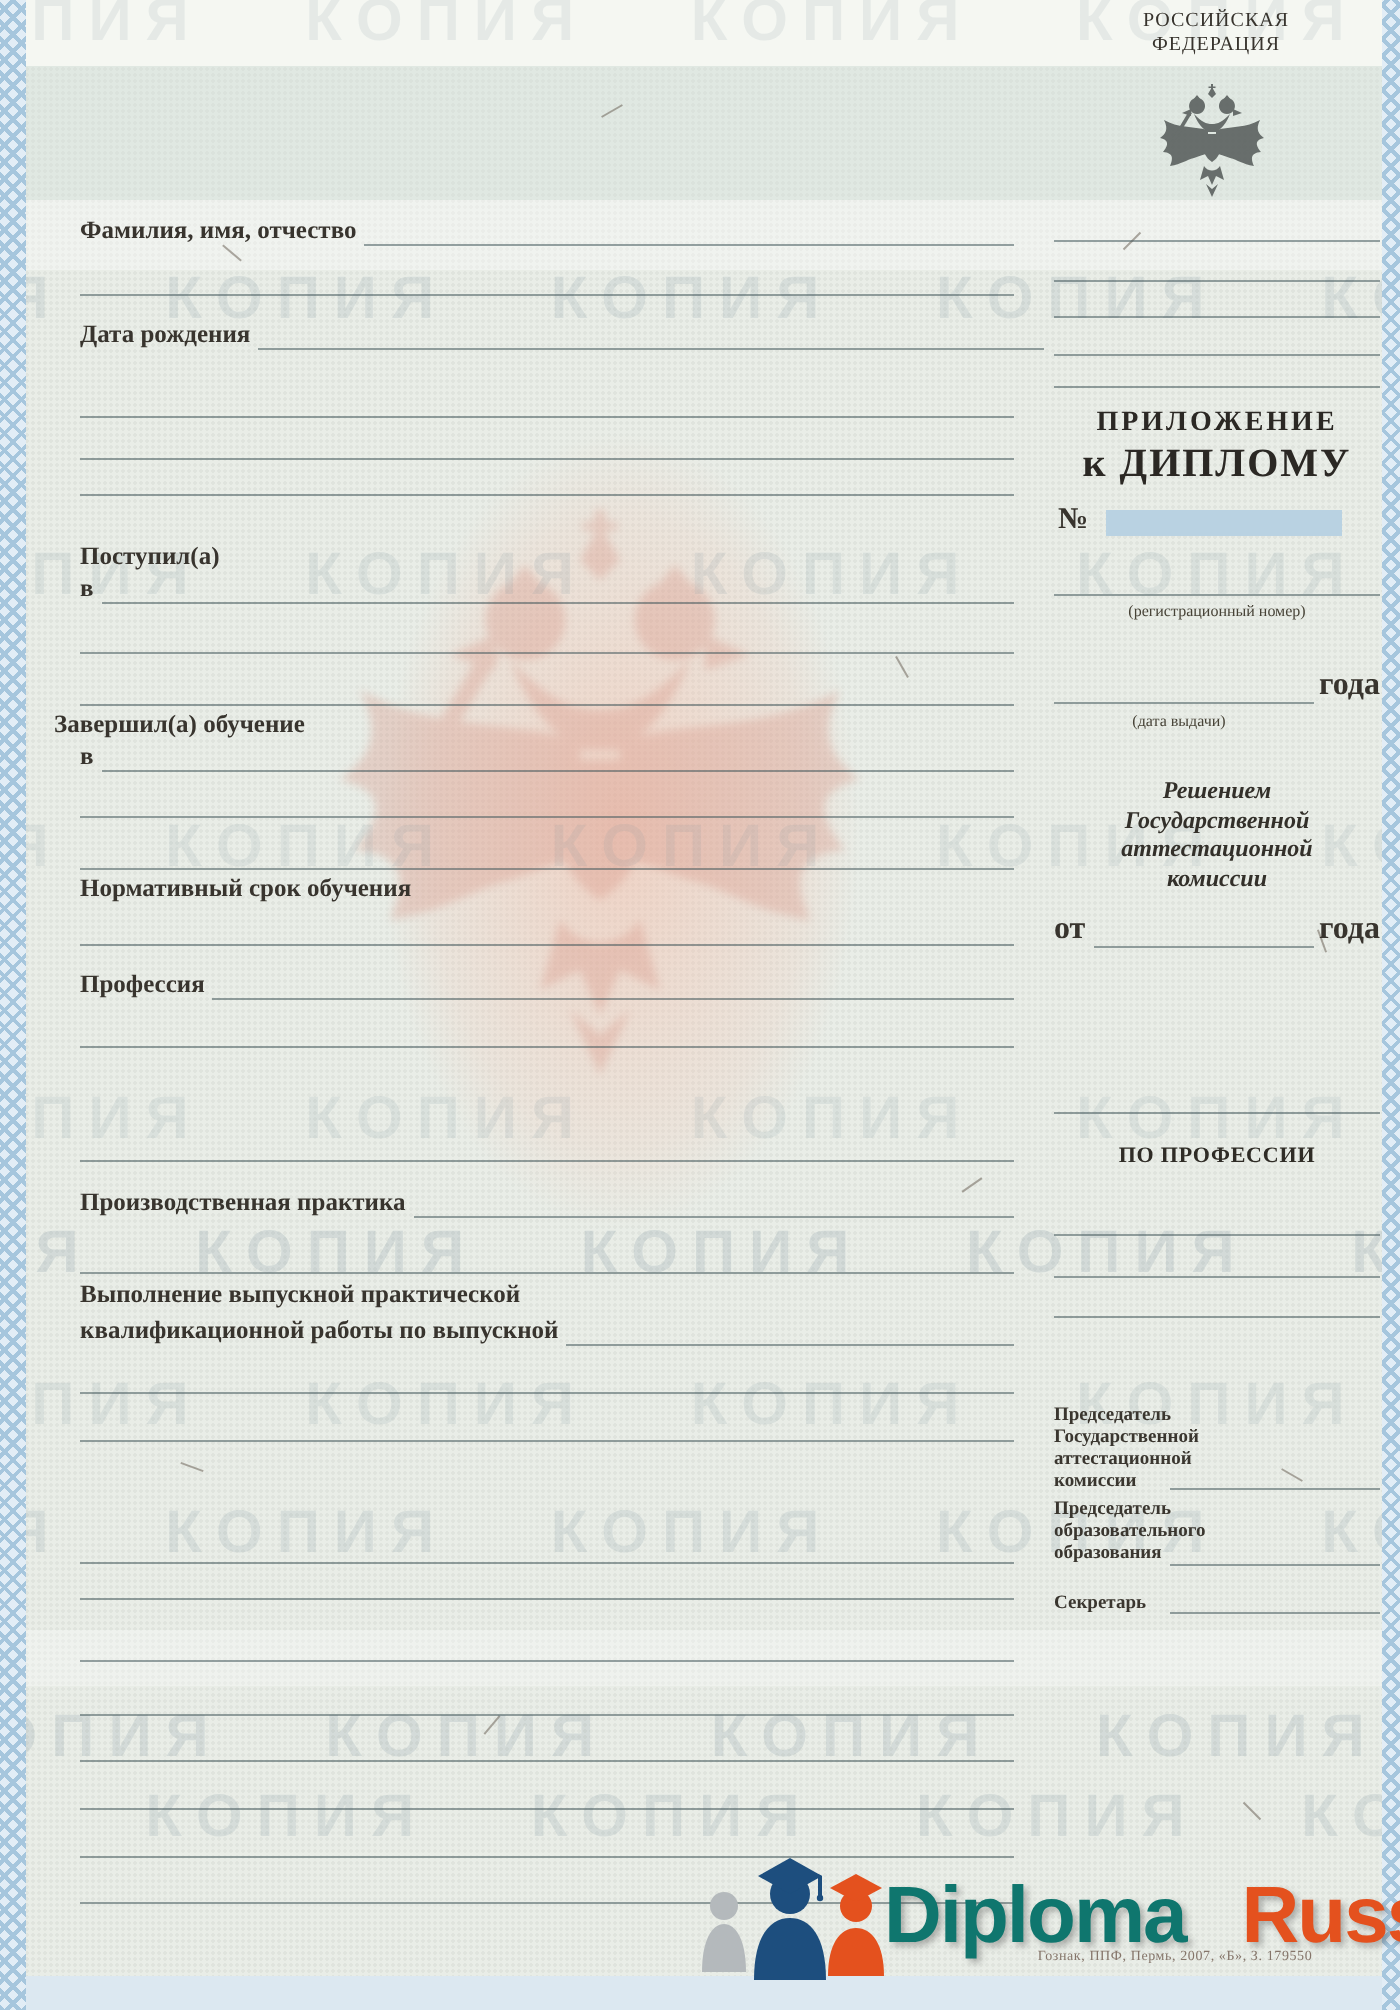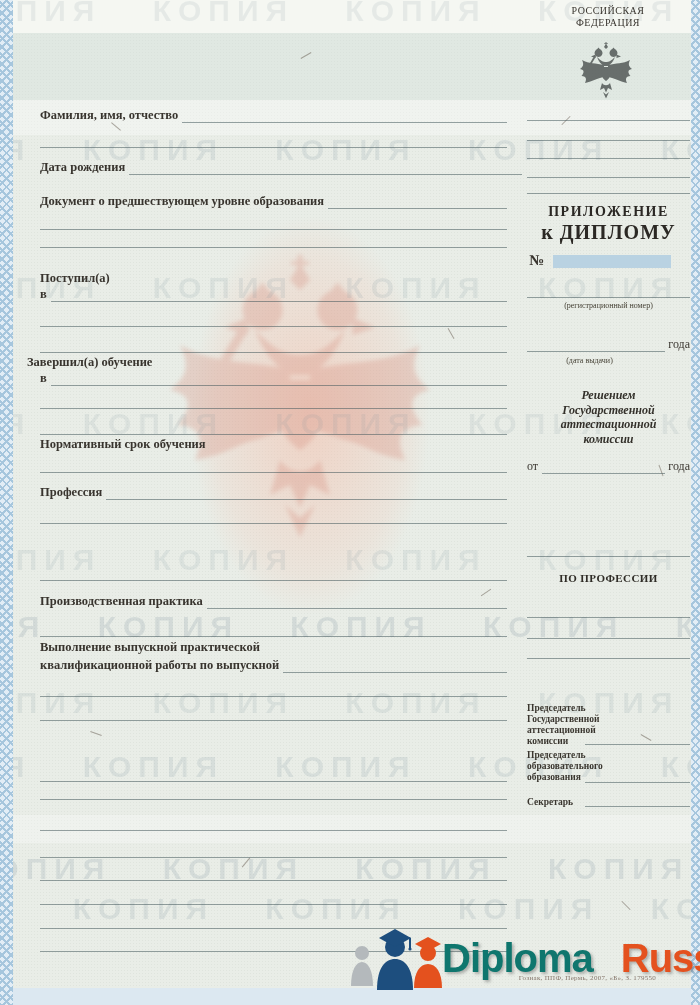--- a/index.html
+++ b/index.html
@@ -48,21 +48,21 @@
   
   .ttl1{position:absolute;left:527px;top:204px;width:163px;text-align:center;
       font-size:14px;font-weight:bold;letter-spacing:1.5px;color:#2b2824;}
   .ttl2{position:absolute;left:527px;top:221px;width:163px;text-align:center;
       font-size:20px;font-weight:bold;letter-spacing:1px;color:#2b2824;}
   .numrow{position:absolute;left:529px;top:252px;width:161px;height:17px;display:flex;align-items:flex-end;}
   .numrow .nsign{font-size:15px;font-weight:bold;}
   .numbox{width:118px;height:13px;background:#b9d2e2;margin-left:9px;margin-bottom:1px;}
   .cap{position:absolute;font-size:8px;color:#474337;text-align:center;white-space:nowrap;}
   .yearrow{position:absolute;display:flex;align-items:flex-end;height:16px;}
-  .yearrow .t{font-size:12px;font-weight:400;white-space:nowrap;}
+  .yearrow .t{font-size:16px;font-weight:700;white-space:nowrap;}
   .yearrow .fl{flex:1;border-bottom:1px solid rgba(70,90,92,.55);margin-right:3px;}
   .decision{position:absolute;left:527px;top:388px;width:163px;text-align:center;
       font-style:italic;font-weight:600;font-size:12px;line-height:14.5px;color:#33302a;}
   .heading{position:absolute;left:524px;width:169px;text-align:center;
       font-size:11px;font-weight:bold;letter-spacing:.4px;color:#2f2c26;}
   .sig{position:absolute;left:527px;font-size:9.5px;font-weight:bold;line-height:11px;color:#3a362f;}
   
   .logo{position:absolute;left:350px;top:924px;width:345px;height:72px;}
   .logo .txt{position:absolute;left:92px;top:12px;
       font-family:"Liberation Sans",sans-serif;font-weight:bold;font-size:40px;
@@ -150,21 +150,20 @@
     <span class="fl"></span>
   </div>
   <div class="ln" style="left:40px;width:467px;top:147px"></div>
 
   <div class="row" style="left:40px;right:178px;top:159px">
     <span class="t">Дата рождения</span>
     <span class="fl"></span>
   </div>
 
   <div class="row" style="left:40px;right:193px;top:193px">
-    <span class="t">Документ о предшествующем уровне образования</span>
     <span class="fl"></span>
   </div>
   <div class="ln" style="left:40px;width:467px;top:229px"></div>
   <div class="ln" style="left:40px;width:467px;top:247px"></div>
 
   <div class="lbl" style="left:40px;top:271px">Поступил(а)</div>
   <div class="row" style="left:40px;right:193px;top:286px">
     <span class="t">в</span>
     <span class="fl"></span>
   </div>

